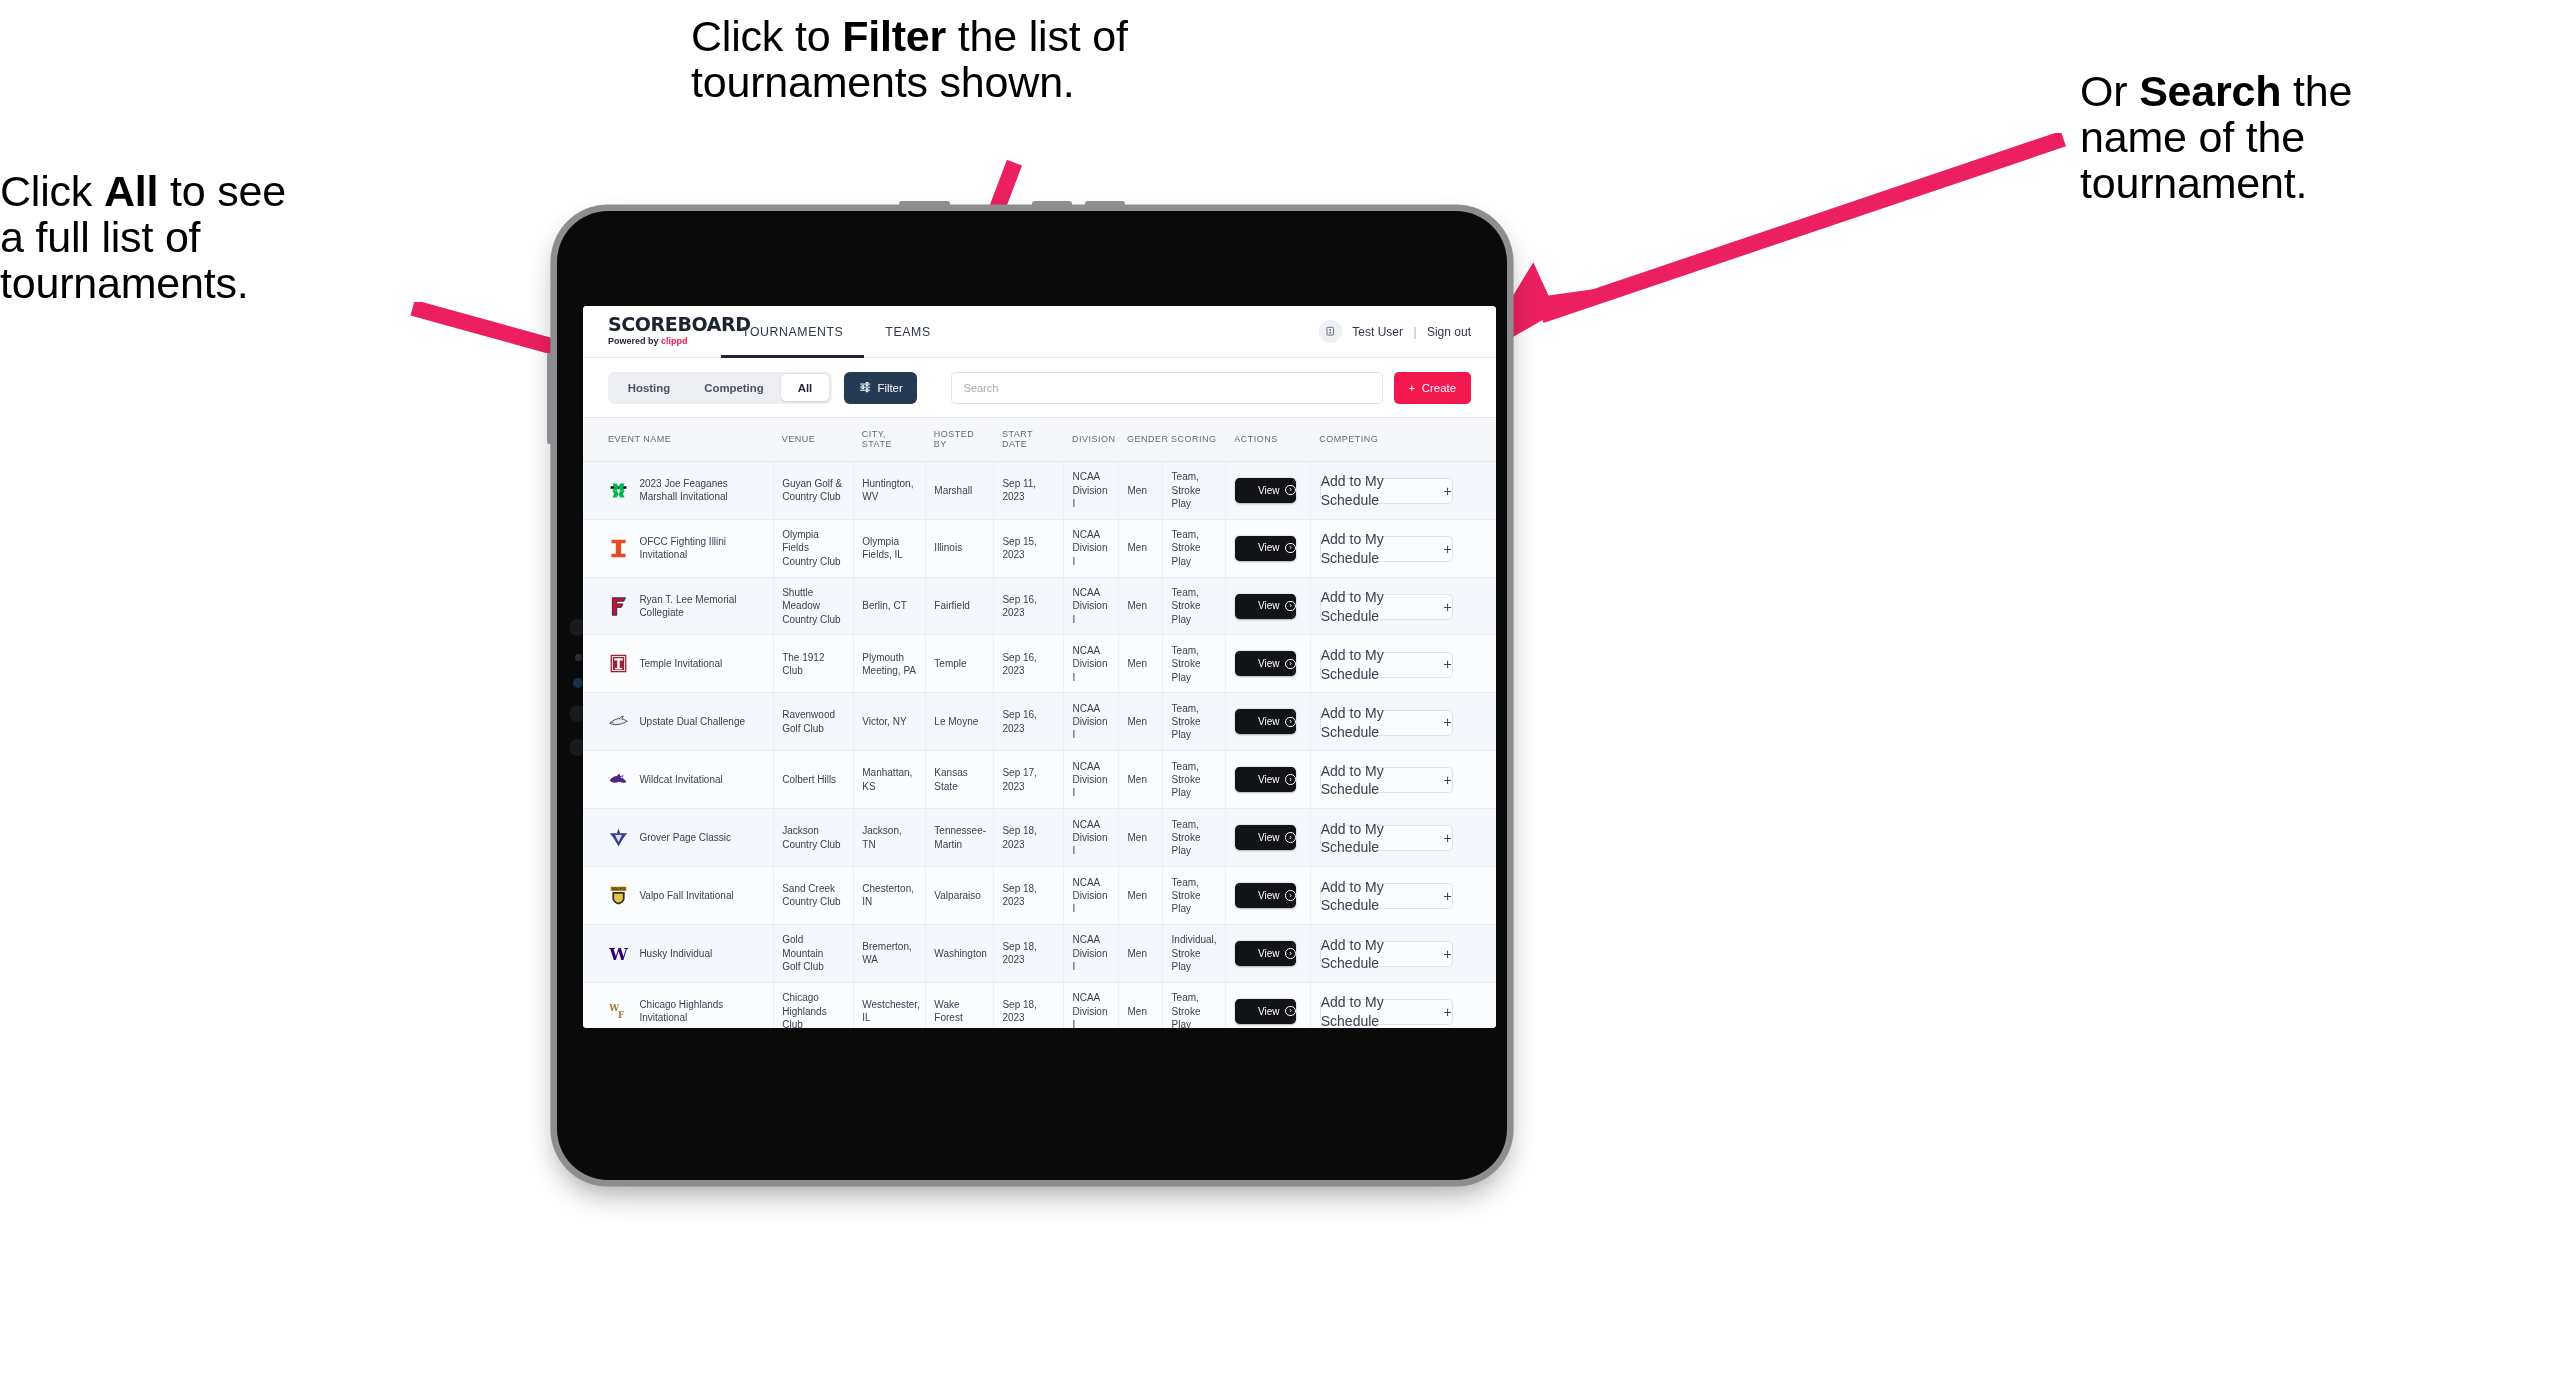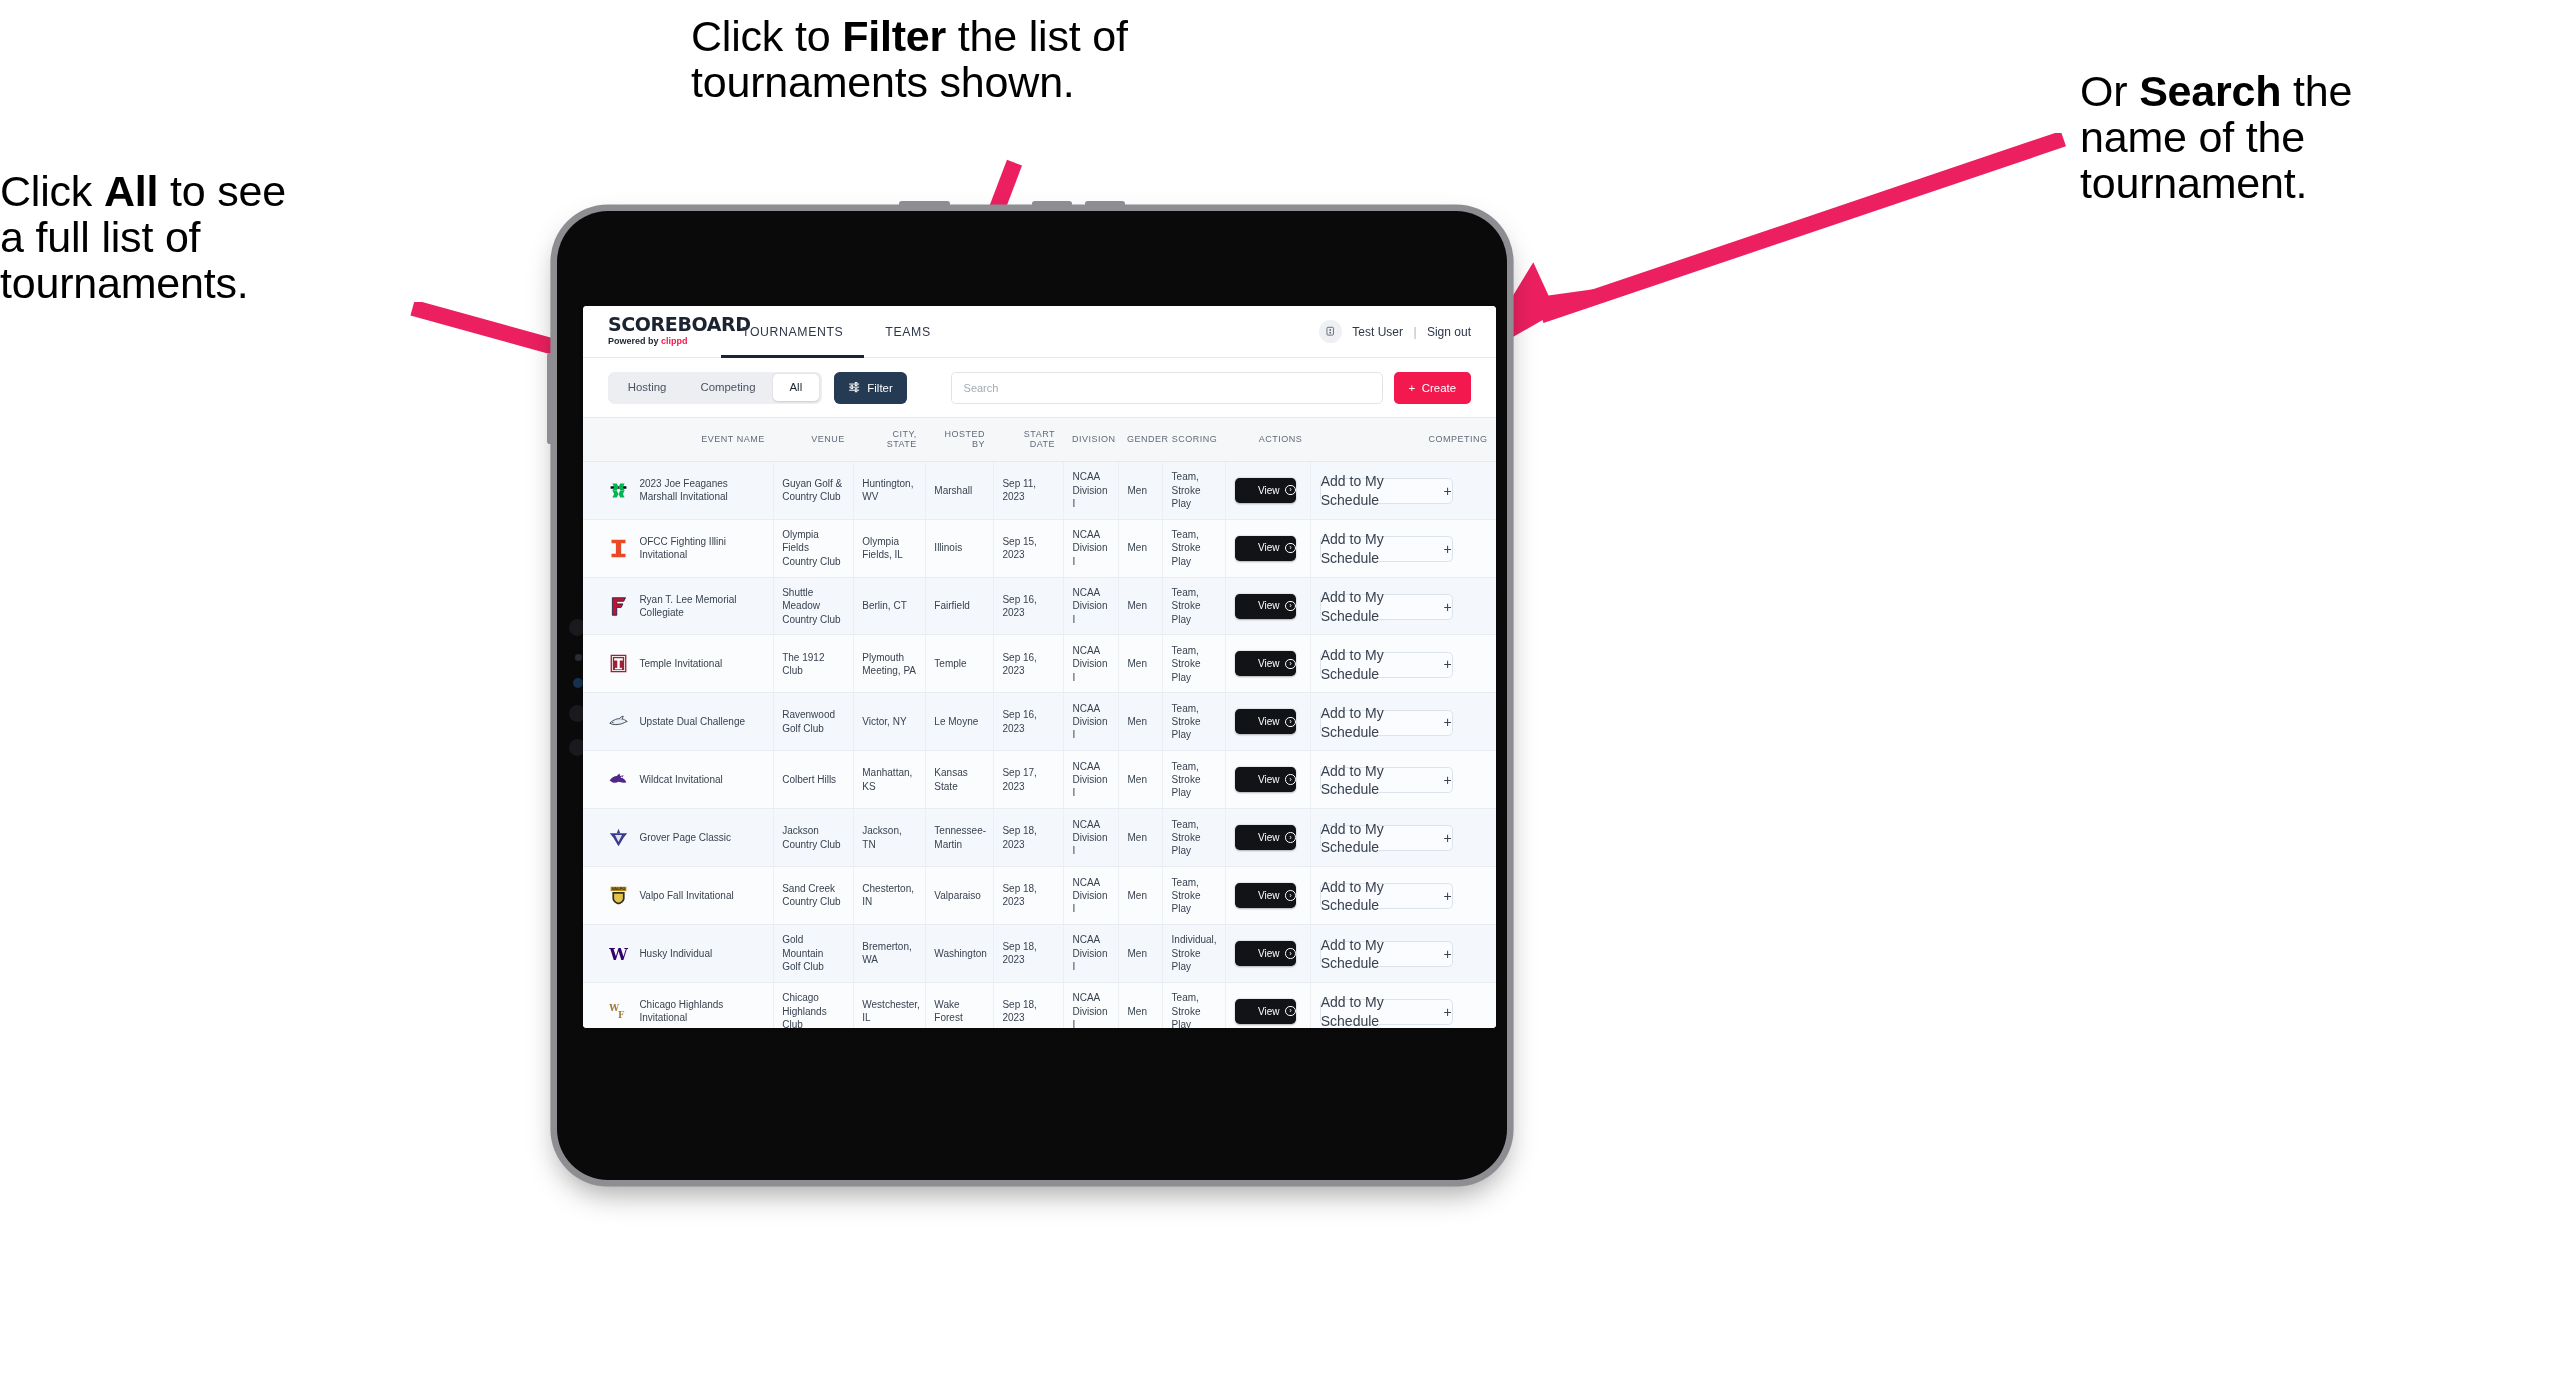--- a/index.html
+++ b/index.html
@@ -101,21 +101,21 @@
   .nav-sep { color: #aeb4bf; }
   .signout { cursor: pointer; }
 
   
   .toolbar {
     height: 59px; display: flex; align-items: center;
     padding: 0 25px; gap: 12.3px; background: #fff;
   }
   .segmented {
     display: flex; background: #eceef1; border-radius: 6.6px; padding: 2.8px;
-    height: 32px; align-items: flex-end;
+    height: 32px; align-items: flex-start; font-weight: bold;
   }
   .seg {
     padding: 0 17px; height: 26.6px; display: flex; align-items: center;
     font-size: 11.4px; color: #4a5262; border-radius: 4.7px; cursor: pointer;
   }
   .seg.active { background: #ffffff; color: #1b2430; box-shadow: 0 0.9px 1.9px rgba(0,0,0,.14); }
   .filter-btn {
     display: flex; align-items: center; gap: 6.6px;
     background: #243b53; color: #ffffff;
     height: 32px; padding: 0 14.2px; border-radius: 5.7px;
@@ -138,21 +138,21 @@
     font-family: "Liberation Sans", sans-serif;
   }
 
   
   .tbl { width: 100%; border-collapse: collapse; table-layout: fixed; }
   .tbl thead th {
     background: #f6f7f9;
     border-top: 0.9px solid #e6e8ec;
     border-bottom: 0.9px solid #e6e8ec;
     font-size: 9px; letter-spacing: 0.5px; font-weight: 400;
-    color: #606a7b; text-align: right;
+    color: #606a7b; text-align: left;
     padding: 11.4px 8.5px; height: 34px;
   }
   .tbl thead th:first-child { padding-left: 25px; }
   .tbl tbody td {
     border-bottom: 0.9px solid #e8ecf2;
     border-right: 0.9px solid #eceff4;
     font-size: 10px; color: #39424f;
     padding: 8.5px; vertical-align: middle; height: 56px;
     line-height: 1.33;
   }

